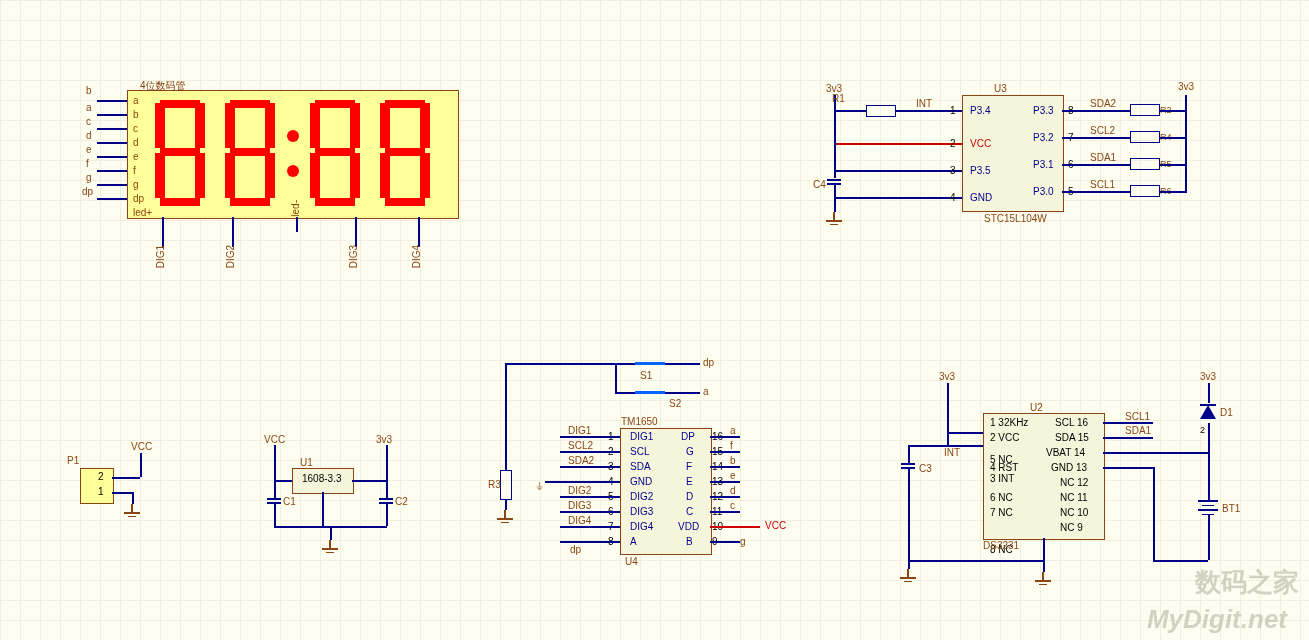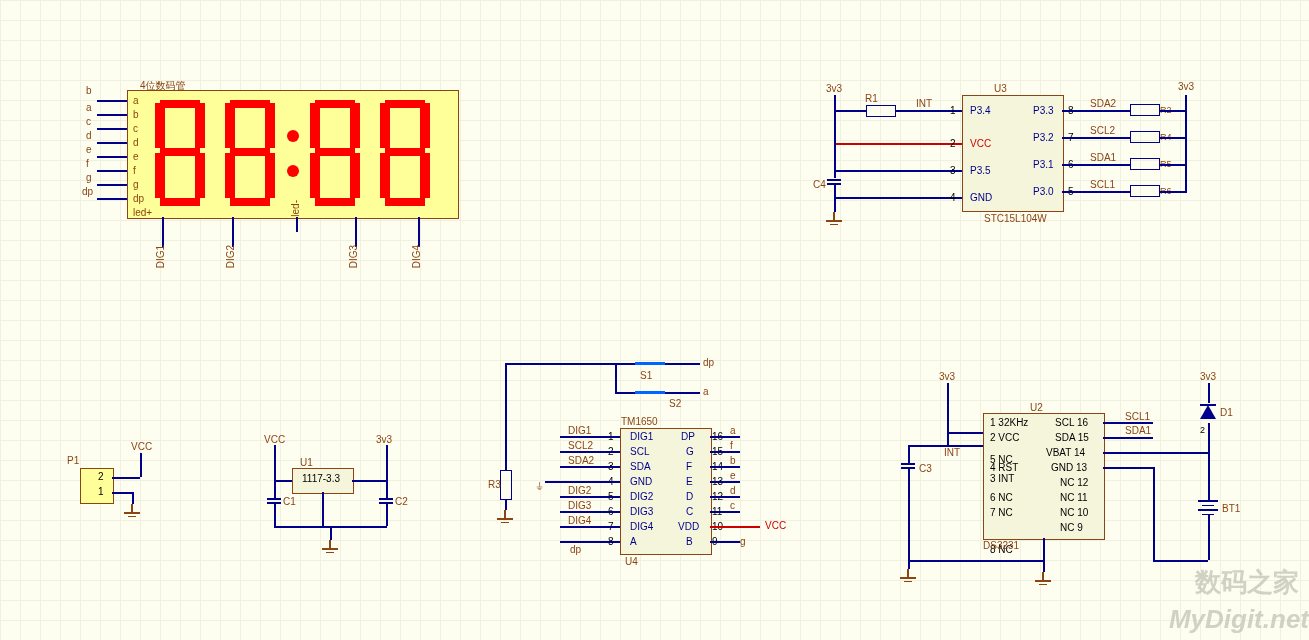--- a/index.html
+++ b/index.html
@@ -20,21 +20,21 @@
 .vtext{writing-mode:vertical-rl;transform:rotate(180deg)}
 .gnd::before{content:"";display:block;width:16px;height:1.5px;background:#8b4513;margin:0 auto}
 .gnd::after{content:"";display:block;width:8px;height:1.5px;background:#8b4513;margin:2px auto 0}
 .gndstem{width:1.5px;height:8px;background:#8b4513;margin:0 auto}
 .cap{position:absolute}
 .cap::before{content:"";position:absolute;top:0;left:0;width:14px;height:1.5px;background:#00008b}
 .cap::after{content:"";position:absolute;top:4px;left:0;width:14px;height:1.5px;background:#00008b}
 .res{position:absolute;width:28px;height:10px;border:1.5px solid #00008b}
 .sw{position:absolute;width:30px;height:8px}
 .sw::before{content:"";position:absolute;left:0;top:3px;width:30px;height:3px;background:#0066ff}
-.watermark{position:absolute;right:0;bottom:8px;color:#c0c0b0;font-size:26px;font-weight:bold;font-style:italic;opacity:0.7;text-align:left;line-height:1}
+.watermark{position:absolute;right:22px;bottom:8px;color:#c0c0b0;font-size:26px;font-weight:bold;font-style:italic;opacity:0.7;text-align:left;line-height:1}
 .watermark2{position:absolute;right:10px;bottom:40px;color:#c0c0b0;font-size:26px;font-weight:bold;opacity:0.7}
 </style>
 </head>
 <body>
 <div class="grid"></div>
 
 <div class="t brown" style="left:140px;top:79px">4位数码管</div>
 <div class="yrect" style="left:127px;top:90px;width:330px;height:127px"></div>
 
 <div style="position:absolute;left:155px;top:100px">
@@ -123,21 +123,21 @@
 <div class="wire wv" style="left:140px;top:453px;height:24px"></div>
 <div class="t brown" style="left:131px;top:441px">VCC</div>
 <div class="wire wv" style="left:132px;top:492px;height:12px"></div>
 <div style="position:absolute;left:124px;top:504px">
     <div class="gndstem"></div>
     <div class="gnd"></div>
   </div>
 
 <div class="t brown" style="left:300px;top:457px">U1</div>
 <div class="rect" style="left:292px;top:468px;width:60px;height:24px"></div>
-<div class="t" style="left:302px;top:473px">1117-3.3</div>
+<div class="t" style="left:302px;top:473px">1608-3.3</div>
 <div class="t brown" style="left:264px;top:434px">VCC</div>
 <div class="t brown" style="left:376px;top:434px">3v3</div>
 <div class="wire wv" style="left:274px;top:445px;height:35px"></div>
 <div class="wire wv" style="left:386px;top:445px;height:35px"></div>
 <div class="wire wh" style="left:274px;top:480px;width:18px"></div>
 <div class="wire wh" style="left:352px;top:480px;width:34px"></div>
 <div class="wire wv" style="left:274px;top:480px;height:18px"></div>
 <div class="cap" style="left:267px;top:498px"></div>
 <div class="t brown" style="left:283px;top:496px">C1</div>
 <div class="wire wv" style="left:274px;top:504px;height:22px"></div>
@@ -150,21 +150,21 @@
 <div class="wire wv" style="left:330px;top:526px;height:14px"></div>
 <div style="position:absolute;left:322px;top:540px">
     <div class="gndstem"></div>
     <div class="gnd"></div>
   </div>
 
 <div class="t brown" style="left:826px;top:83px">3v3</div>
 <div class="wire wv" style="left:834px;top:95px;height:48px"></div>
 <div class="wire wh" style="left:834px;top:110px;width:32px"></div>
 <div class="res" style="left:866px;top:105px"></div>
-<div class="t brown" style="left:865px;top:93px">R1</div>
+<div class="t brown" style="left:832px;top:93px">R1</div>
 <div class="wire wh" style="left:896px;top:110px;width:66px"></div>
 <div class="t brown" style="left:916px;top:98px">INT</div>
 <div class="wire wh red" style="left:834px;top:143px;width:128px"></div>
 <div class="wire wh" style="left:834px;top:170px;width:128px"></div>
 <div class="wire wh" style="left:834px;top:197px;width:128px"></div>
 <div class="wire wv" style="left:834px;top:143px;height:35px"></div>
 <div class="cap" style="left:827px;top:179px"></div>
 <div class="t brown" style="left:813px;top:179px">C4</div>
 <div class="wire wv" style="left:834px;top:185px;height:27px"></div>
 <div style="position:absolute;left:826px;top:212px">

